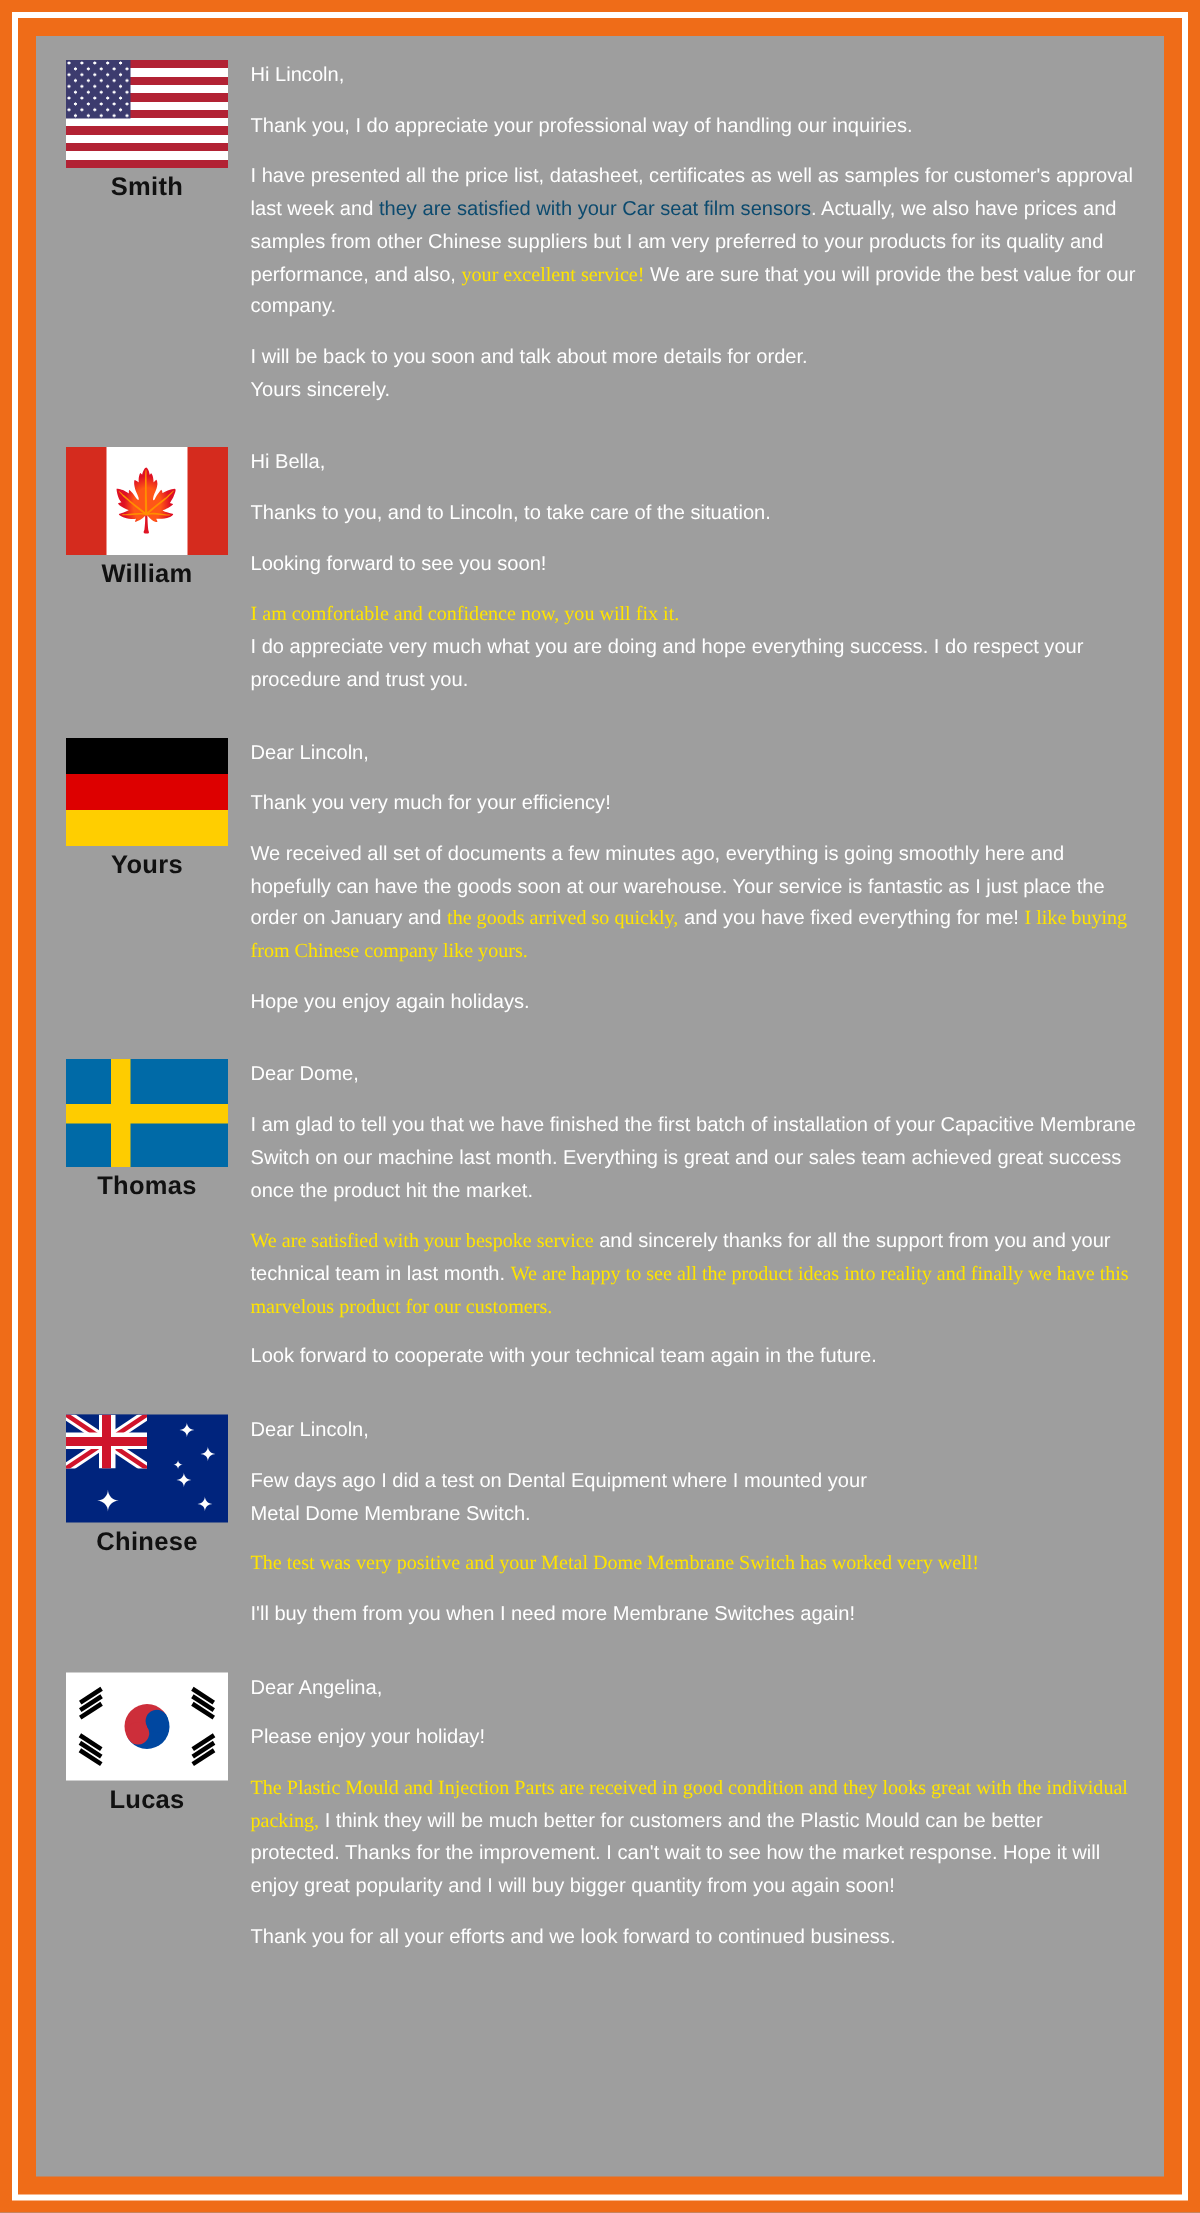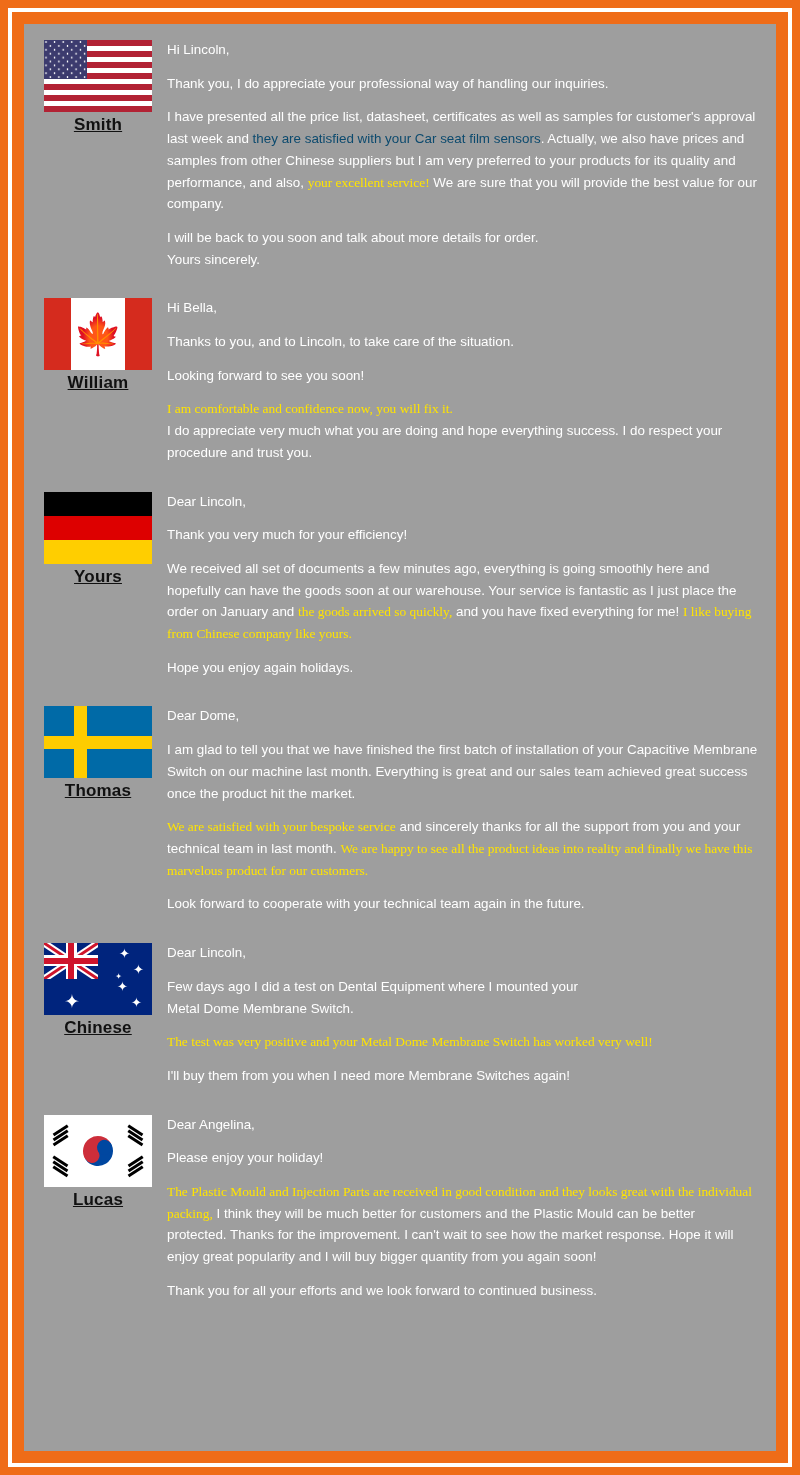--- a/index.html
+++ b/index.html
@@ -56,21 +56,20 @@
     overflow: hidden;
     background: #fff;
     display: block;
   }
   .person-name {
     font-size: 17px;
     font-weight: bold;
     color: #111111;
     margin-top: 3px;
     letter-spacing: 0.2px;
-    text-decoration: underline;
   }
   .body-text {
     flex: 1;
     color: #ffffff;
     font-size: 13.4px;
     line-height: 1.62;
     padding-left: 9px;
     padding-top: 1px;
   }
   .para { margin: 0 0 12px 0; }

